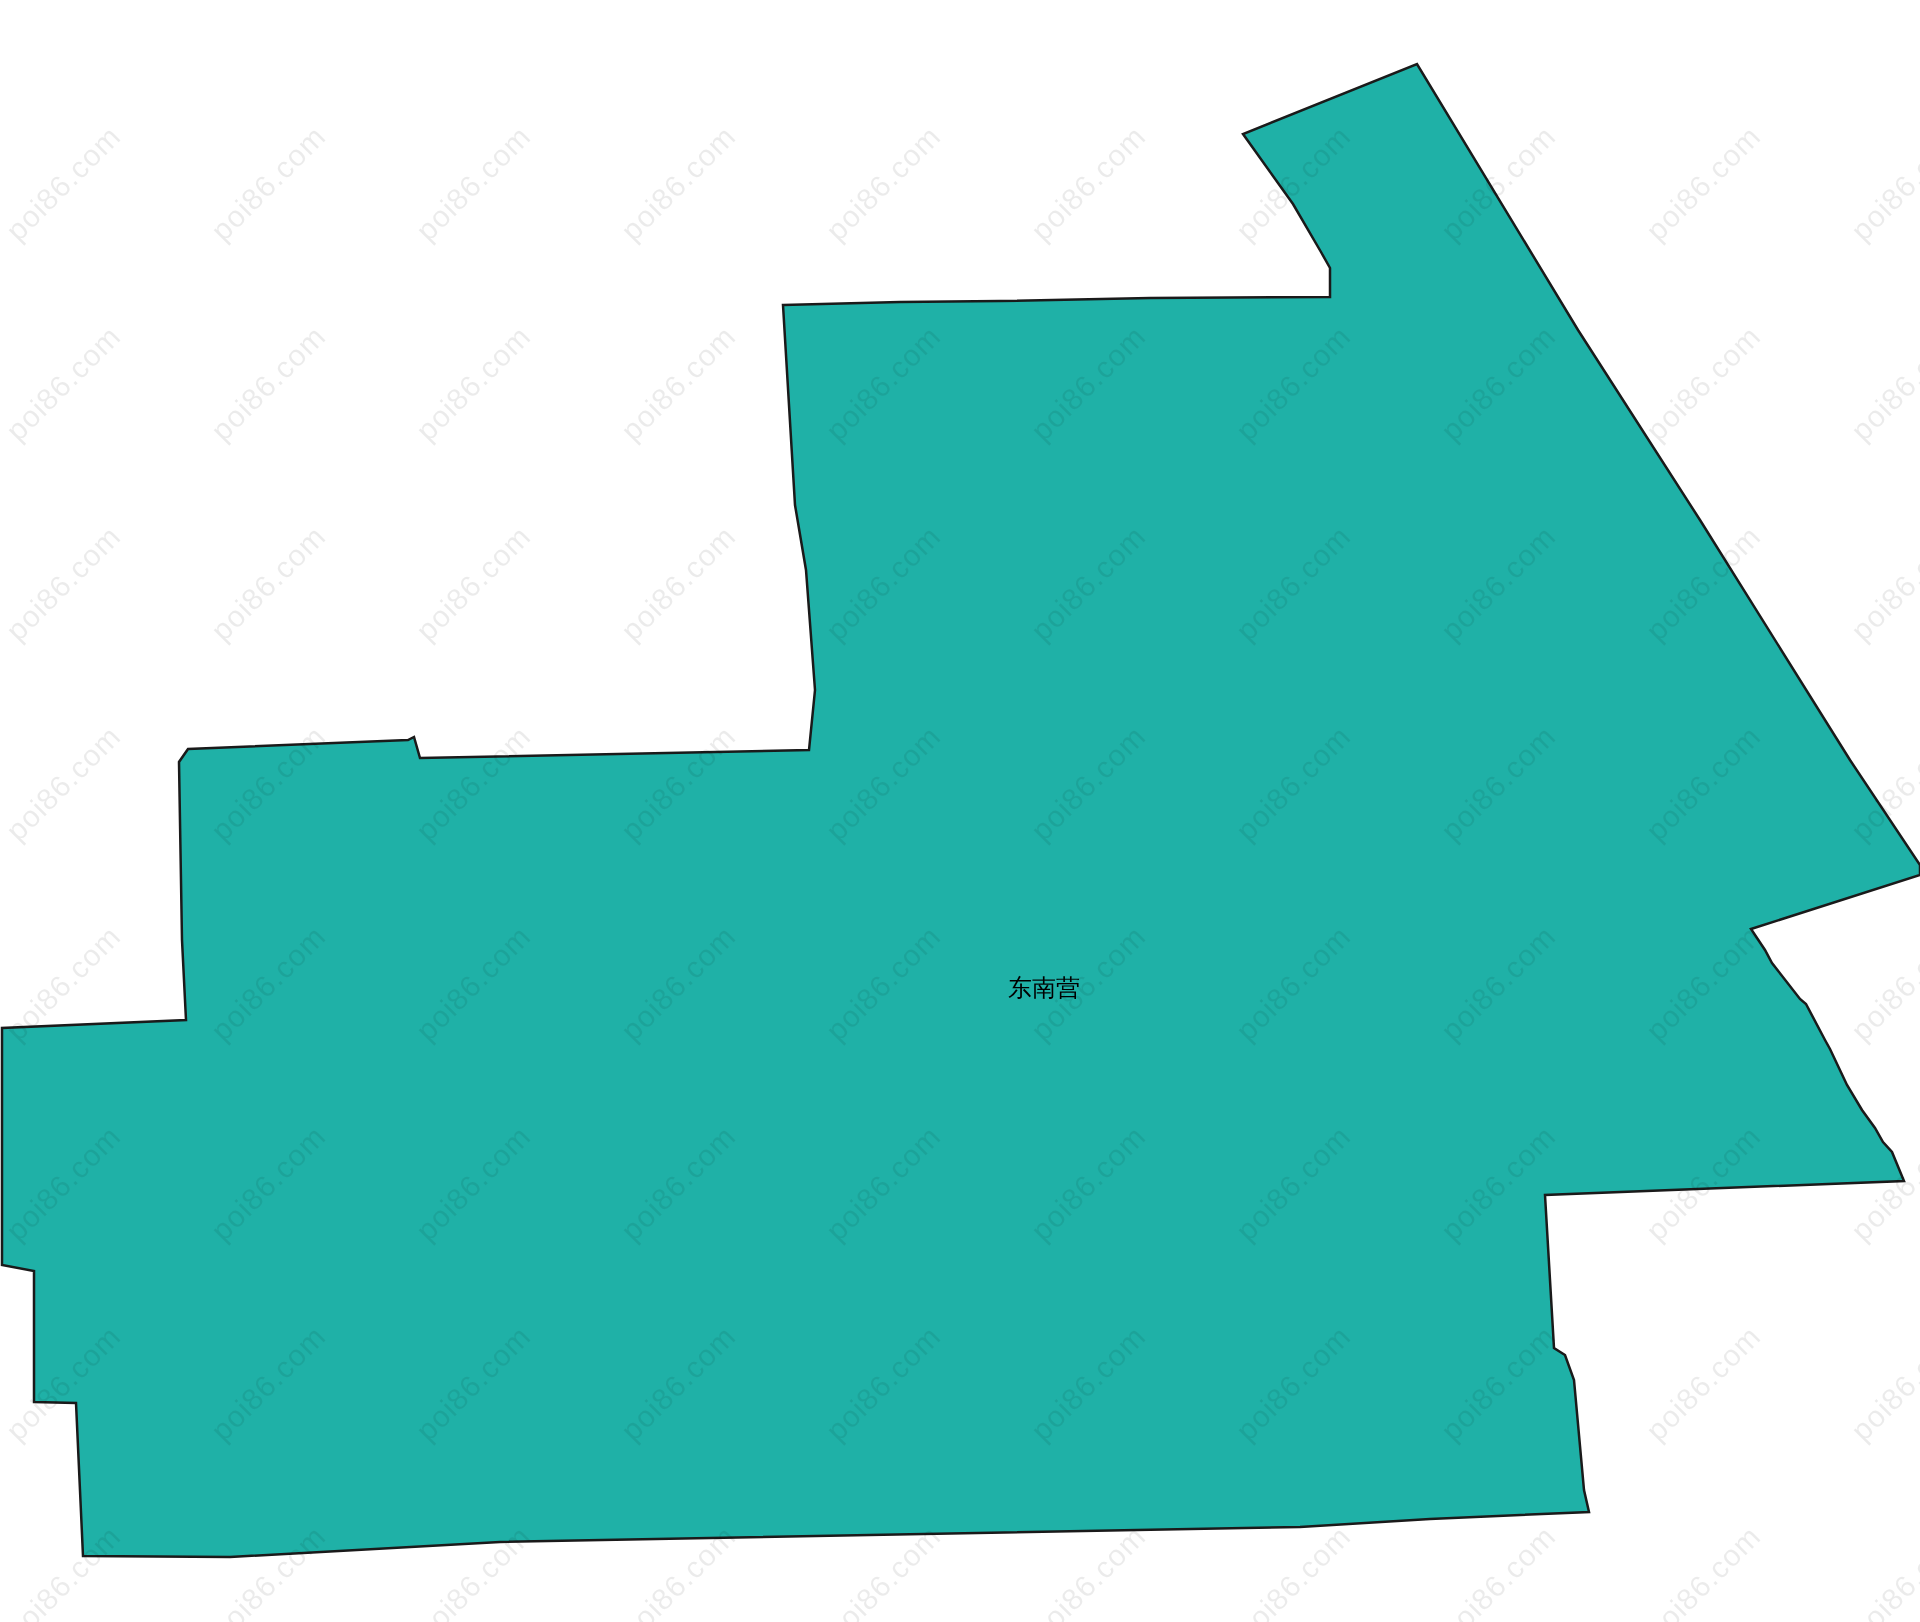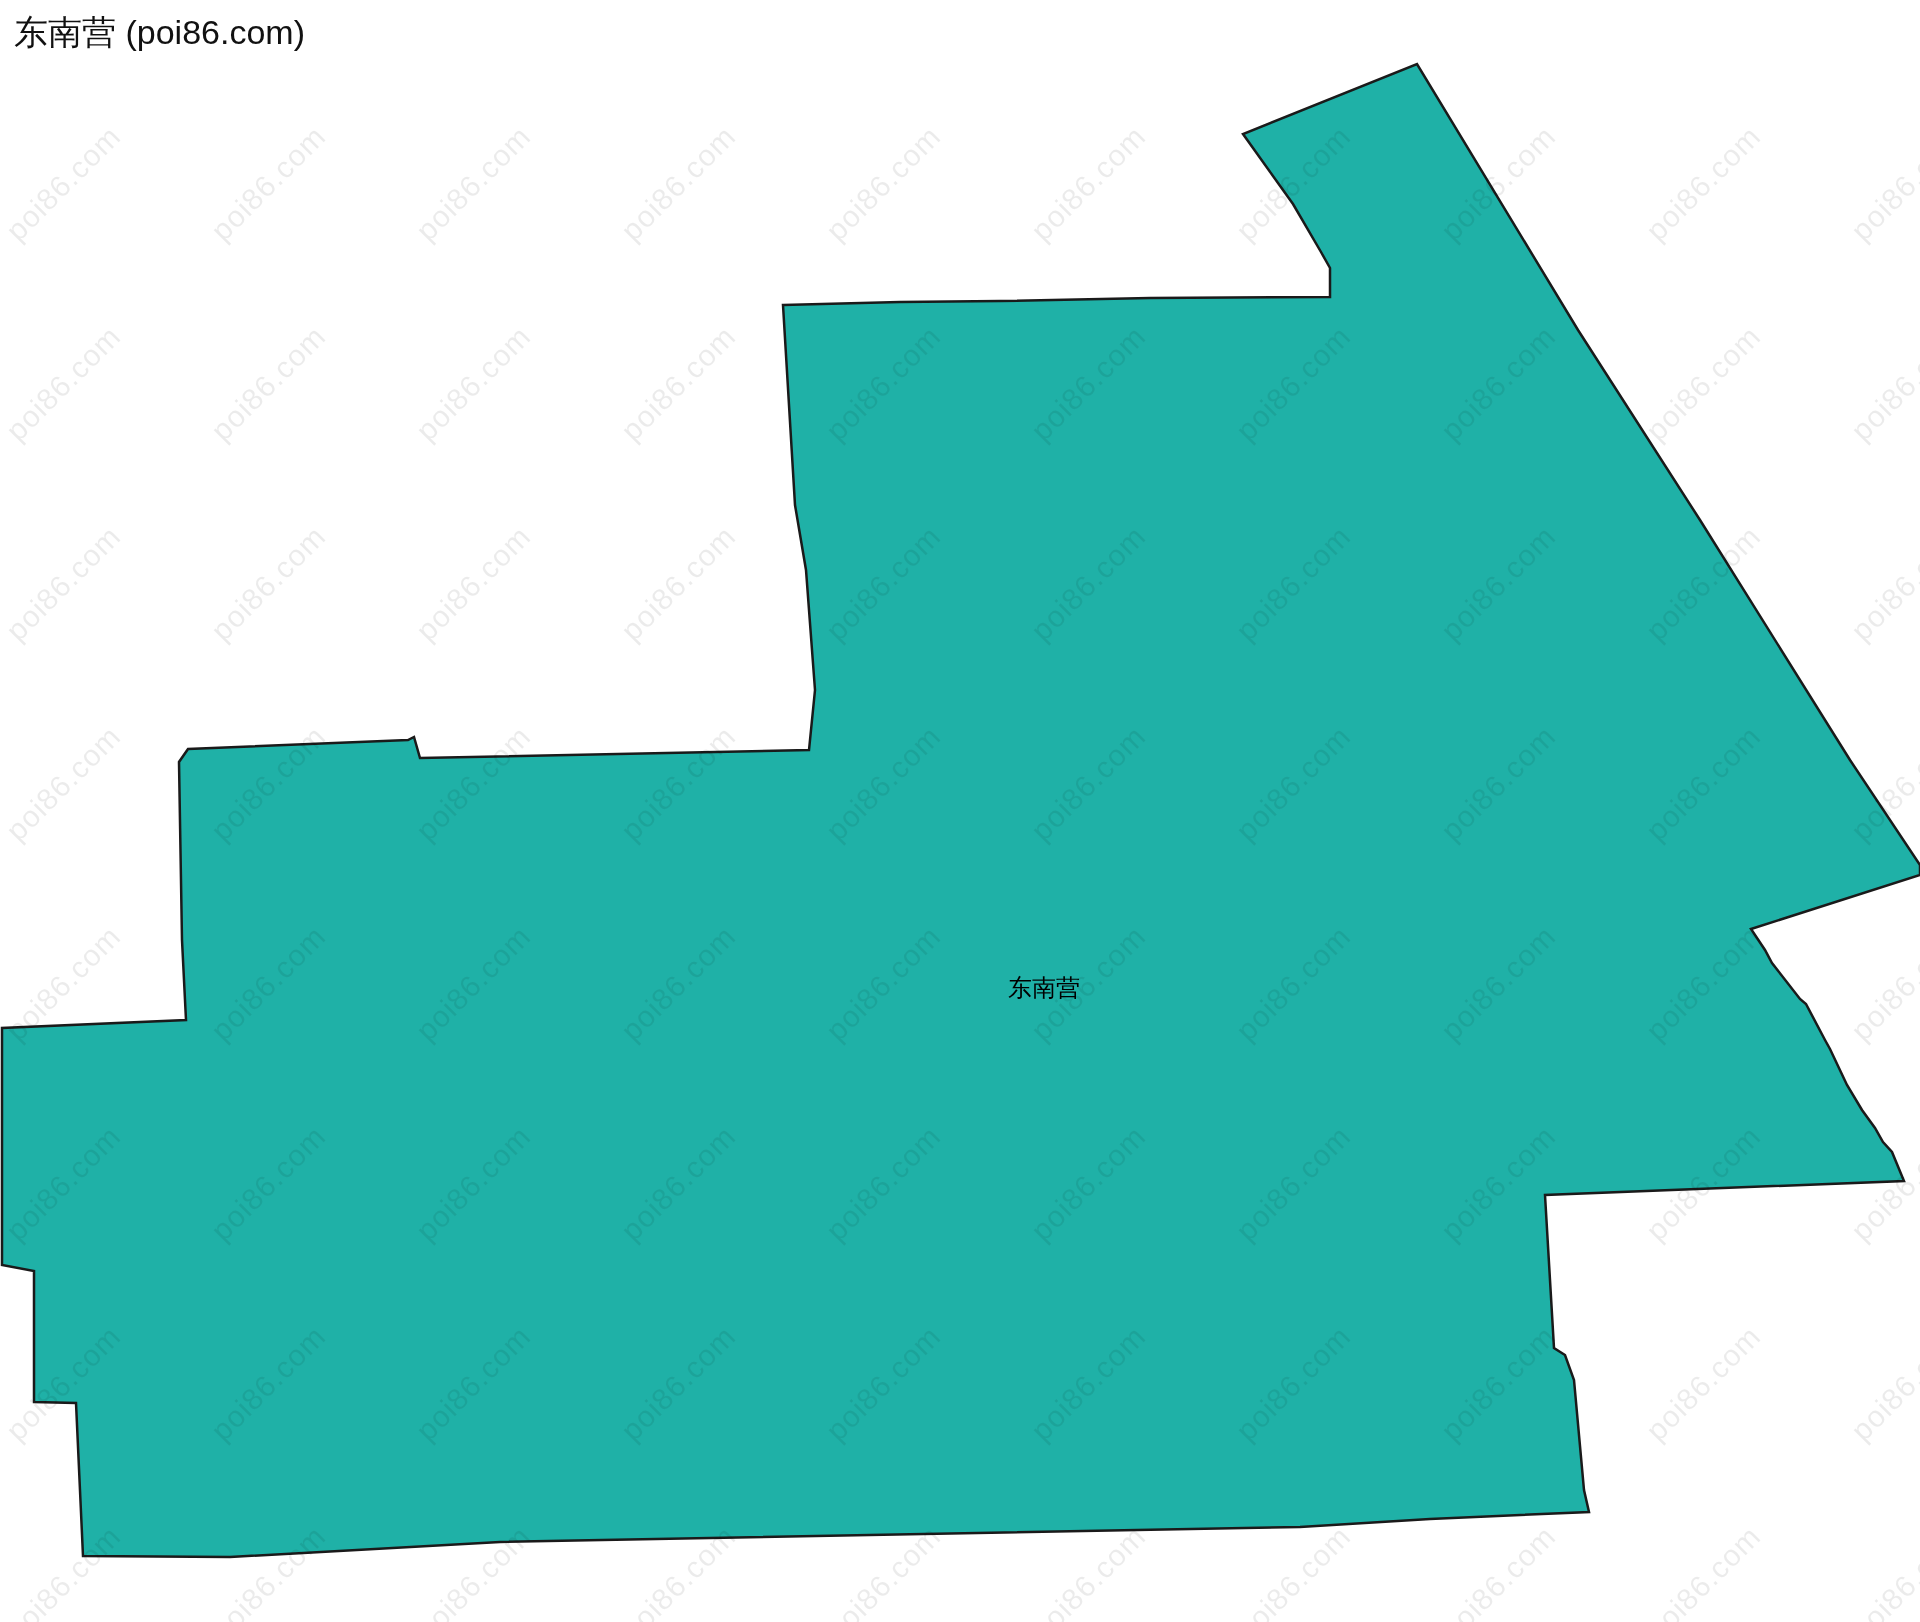--- a/index.html
+++ b/index.html
@@ -144,17 +144,16 @@
       <span class="wm" style="left: 395px; top: 1555px; color: rgba(0, 0, 0, 0.08);">poi86.com</span>
       <span class="wm" style="left: 600px; top: 1555px; color: rgba(0, 0, 0, 0.08);">poi86.com</span>
       <span class="wm" style="left: 805px; top: 1555px; color: rgba(0, 0, 0, 0.08);">poi86.com</span>
       <span class="wm" style="left: 1010px; top: 1555px; color: rgba(0, 0, 0, 0.08);">poi86.com</span>
       <span class="wm" style="left: 1215px; top: 1555px; color: rgba(0, 0, 0, 0.08);">poi86.com</span>
       <span class="wm" style="left: 1420px; top: 1555px; color: rgba(0, 0, 0, 0.08);">poi86.com</span>
       <span class="wm" style="left: 1625px; top: 1555px; color: rgba(0, 0, 0, 0.08);">poi86.com</span>
       <span class="wm" style="left: 1830px; top: 1555px; color: rgba(0, 0, 0, 0.08);">poi86.com</span>
     </div>
 
-  <div class="page-title">东南营 (poi86.com)</div>
 
   <div class="region-label">东南营</div>
 
 </div>
 
 </body></html>

